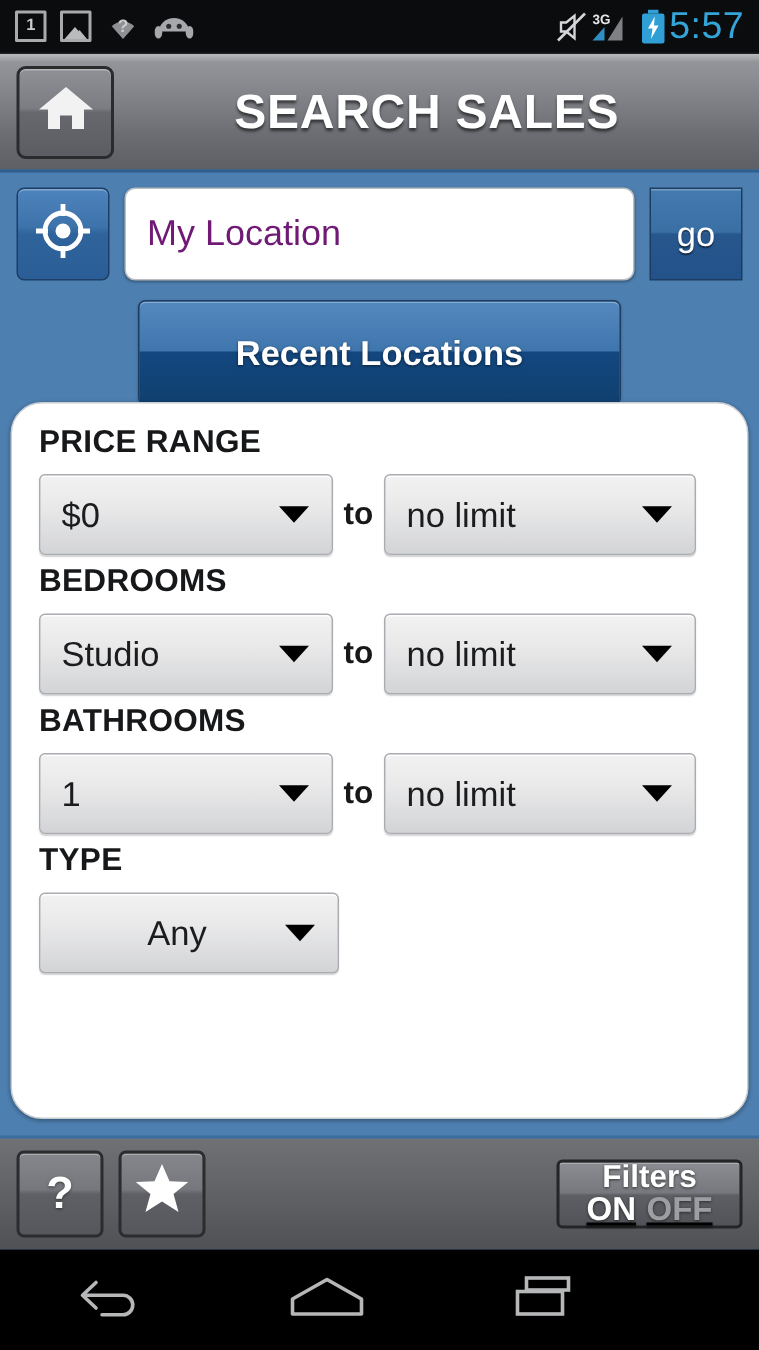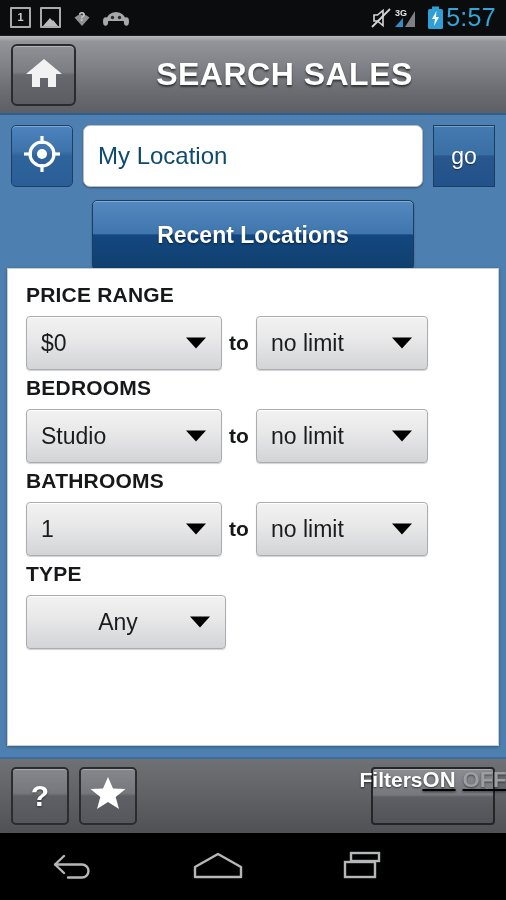--- a/index.html
+++ b/index.html
@@ -73,21 +73,21 @@
     background:linear-gradient(to bottom,#4e84bd 0%,#3d72ab 42%,#2f639c 50%,#2b5e96 100%);
     box-shadow:inset 0 1px 0 rgba(255,255,255,.3);
     display:flex;align-items:center;justify-content:center;
   }
   .loc-input{
     flex:1; height:62px; border-radius:7px; background:#fff;
     border:1px solid #b9bdc1;
     box-shadow:0 1px 2px rgba(0,0,0,.35);
     display:flex;align-items:center;
     padding:0 14px;
-    font-size:24px; color:#0c4a6e;
+    font-size:24px; color:#701a75;
   }
   .go-btn{
     width:62px;height:62px;border-radius:0;
     border:1px solid #1c3d61;
     background:linear-gradient(to bottom,#437aaf 0%,#3a6fa4 48%,#27578d 50%,#23528a 100%);
     box-shadow:inset 0 1px 0 rgba(255,255,255,.28);
     color:#fff;font-size:23px;font-weight:normal;
     display:flex;align-items:center;justify-content:center;
     text-shadow:0 1px 1px rgba(0,0,0,.5);
   }
@@ -99,21 +99,21 @@
     background:linear-gradient(to bottom,#5489bf 0%,#3f76ad 48%,#13477f 50%,#10406f 100%);
     box-shadow:inset 0 1px 0 rgba(255,255,255,.3), 0 1px 2px rgba(0,0,0,.3);
     color:#fff; font-size:23px; font-weight:bold;
     display:flex;align-items:center;justify-content:center;
     text-shadow:0 1px 2px rgba(0,0,0,.55);
   }
 
   
   .panel{
     position:absolute; top:268px; left:7px; width:492px; height:478px;
-    background:#fff; border-radius:0;
+    background:#fff; border-radius:21px;
     border:1px solid #c9ccd0;
     box-shadow:0 1px 3px rgba(0,0,0,.3);
     overflow:hidden;
     padding:14px 0 0 0;
   }
   .group{ padding:0 18px; margin-bottom:6px; }
   .group-label{
     font-size:21px; font-weight:bold; color:#17181a; letter-spacing:.2px;
     margin-bottom:9px;
   }
@@ -121,21 +121,21 @@
   .sel{
     position:relative; height:54px; border-radius:4px;
     border:1px solid #a9acb0;
     background:linear-gradient(to bottom,#f2f2f3 0%,#e9e9ea 40%,#d3d4d6 100%);
     box-shadow:0 1px 1px rgba(0,0,0,.18), inset 0 1px 0 #fff;
     display:flex; align-items:center;
     font-size:23px; color:#1b1c1e;
     padding:0 40px 0 14px;
   }
   .sel.narrow{ width:196px; }
-  .sel.wide{ width:172px; }
+  .sel.wide{ width:208px; }
   .sel.centered{ justify-content:center; padding:0 30px 0 14px; }
   .caret{
     position:absolute; right:15px; top:50%; transform:translateY(-50%);
     width:0;height:0;
     border-left:10px solid transparent;border-right:10px solid transparent;
     border-top:11px solid #000;
   }
   .to-sep{
     width:34px; text-align:center; font-size:21px; font-weight:bold; color:#17181a;
   }
@@ -152,25 +152,25 @@
     width:58px;height:58px;border-radius:5px;
     border:2px solid #2b2c2e;
     background:linear-gradient(to bottom,#85878c 0%,#75777c 45%,#5e6065 50%,#55575c 100%);
     box-shadow:inset 0 1px 0 rgba(255,255,255,.3);
     display:flex;align-items:center;justify-content:center;
     margin-right:10px;
     color:#fff;font-size:30px;font-weight:bold;
     text-shadow:0 1px 2px rgba(0,0,0,.5);
   }
   .filters-toggle{
-    margin-left:auto; width:124px; height:58px; border-radius:4px;
+    margin-left:auto; width:124px; height:46px; border-radius:4px;
     border:2px solid #242527;
     background:linear-gradient(to bottom,#8b8d92 0%,#76787d 48%,#5d5f64 52%,#515358 100%);
     box-shadow:inset 0 1px 0 rgba(255,255,255,.28);
-    display:flex;flex-direction:row;align-items:flex-start;justify-content:center;
+    display:flex;flex-direction:column;align-items:center;justify-content:center;
     line-height:1.02;
   }
   .ft-title{ color:#fff;font-size:21px;font-weight:bold;text-shadow:0 1px 2px rgba(0,0,0,.6); }
   .ft-states{ display:flex; gap:7px;text-decoration:underline; }
   .ft-on{ color:#ffffff;font-size:22px;font-weight:bold;text-shadow:0 1px 2px rgba(0,0,0,.6); }
   .ft-off{ color:#9c9ea2;font-size:22px;font-weight:bold;text-shadow:0 1px 2px rgba(0,0,0,.5); }
 
   
   .navbar{
     position:absolute; top:833px; left:0; width:506px; height:67px;

